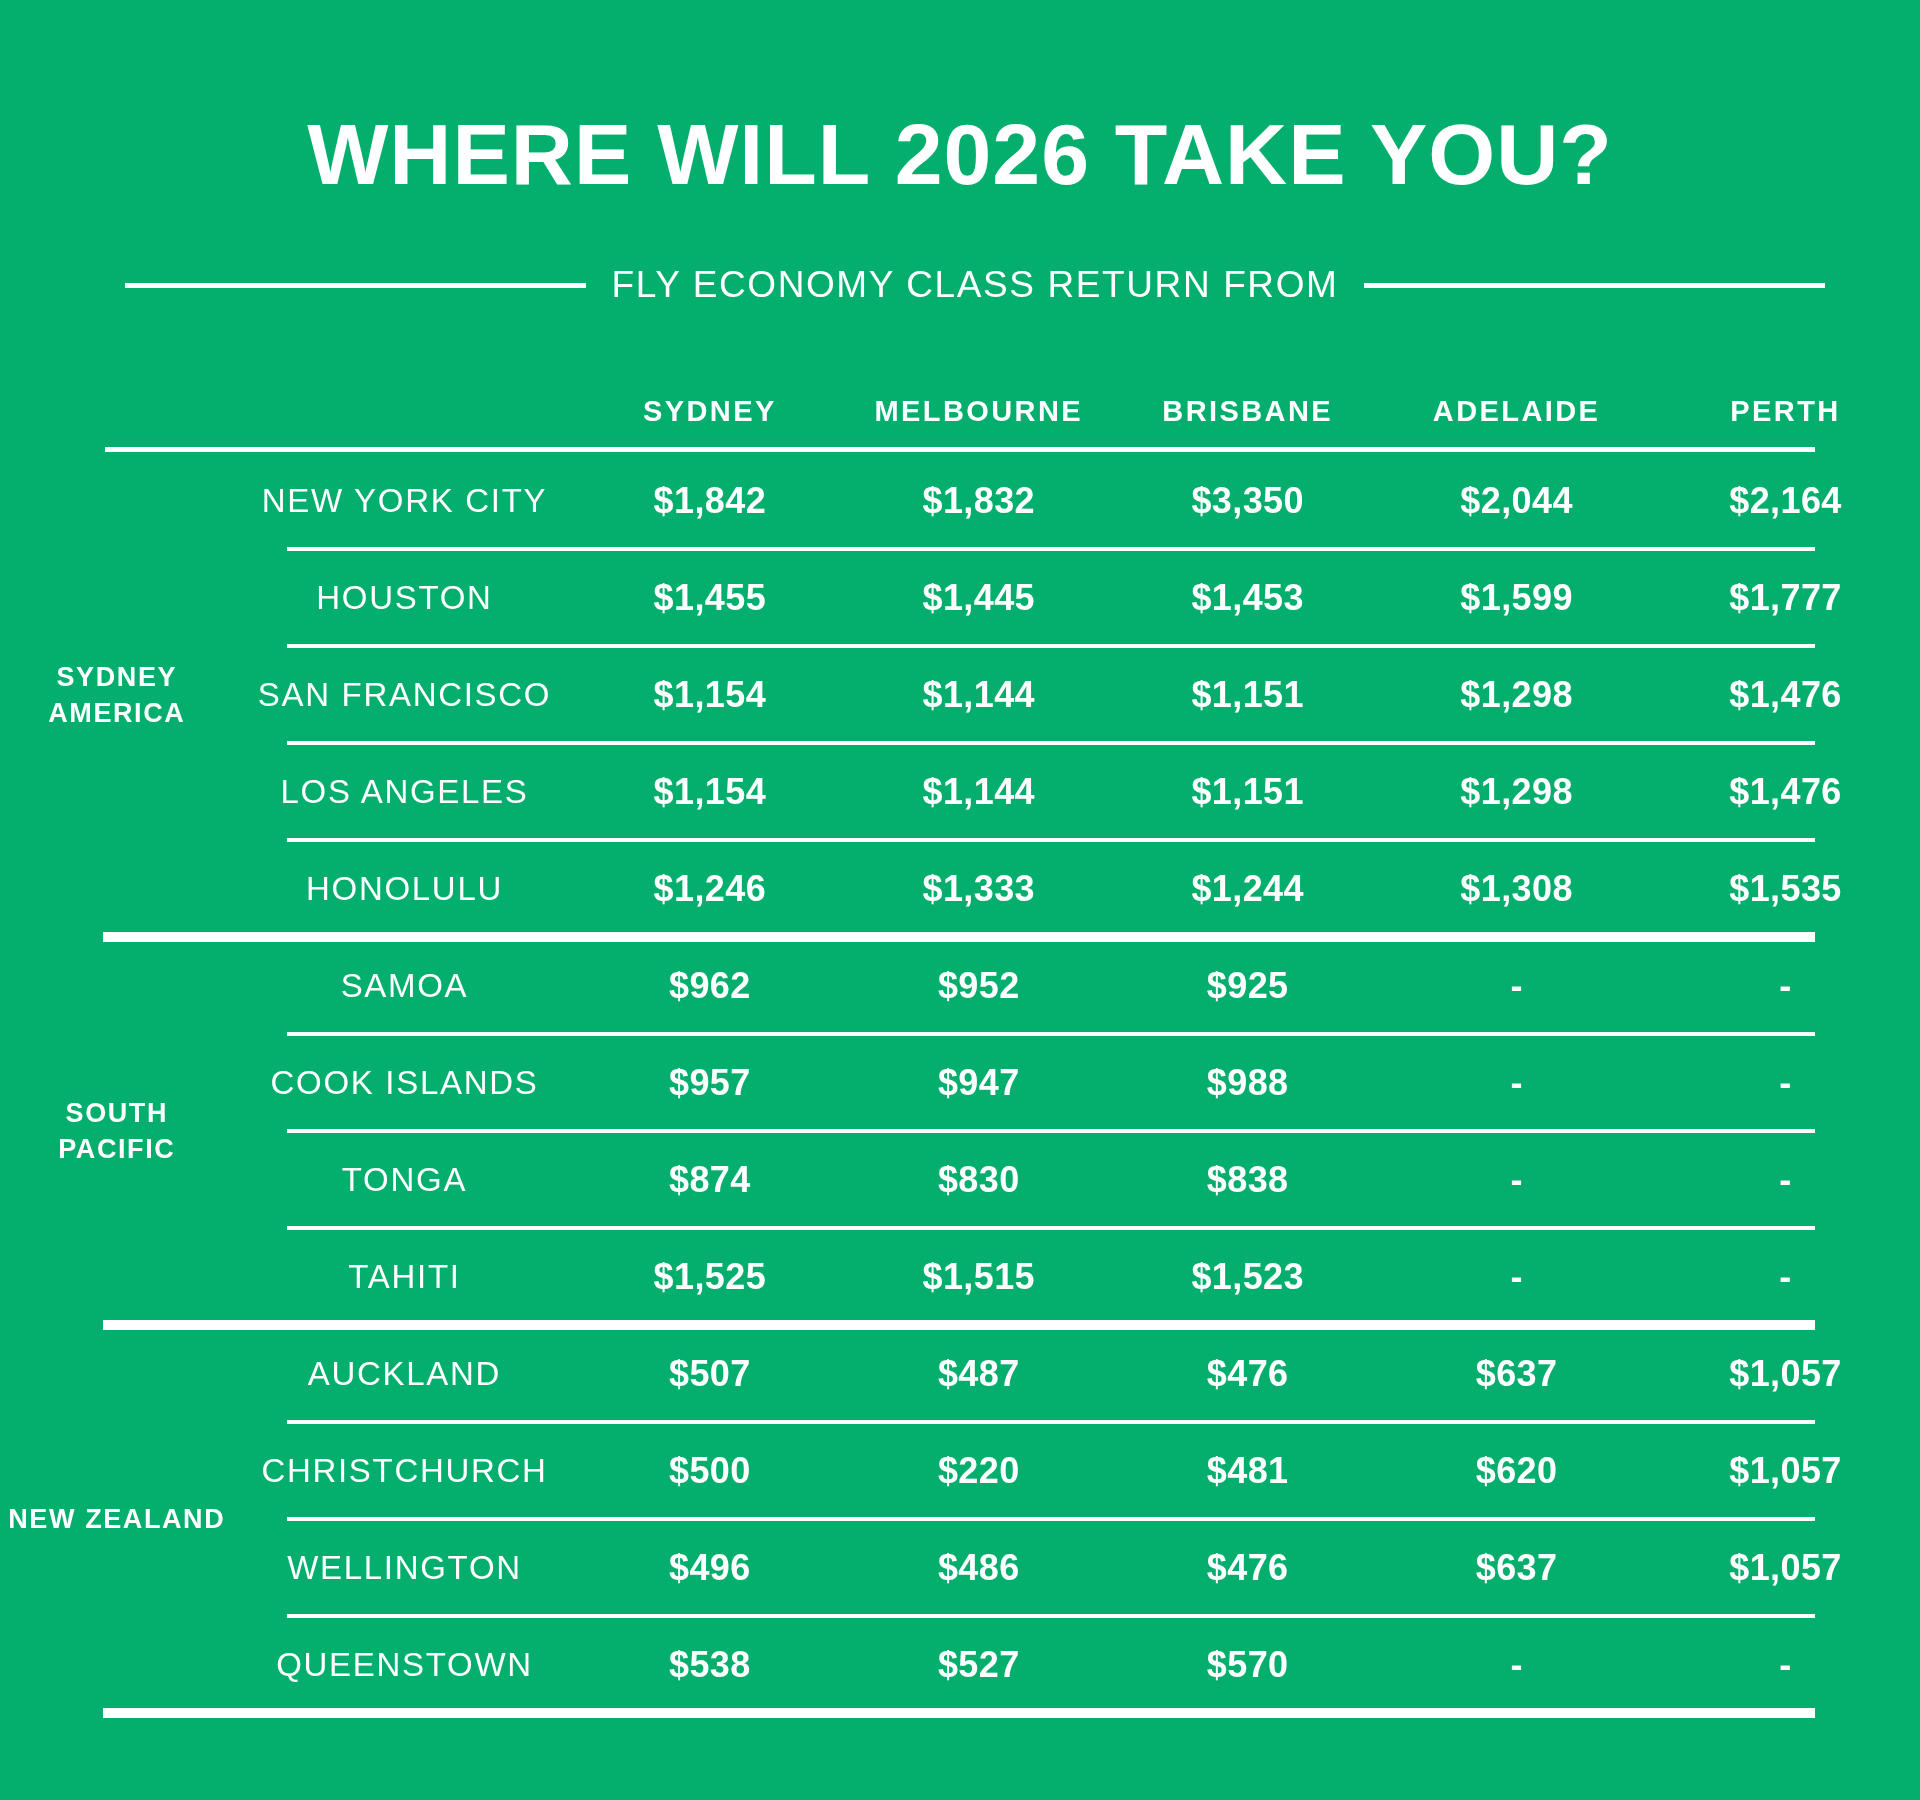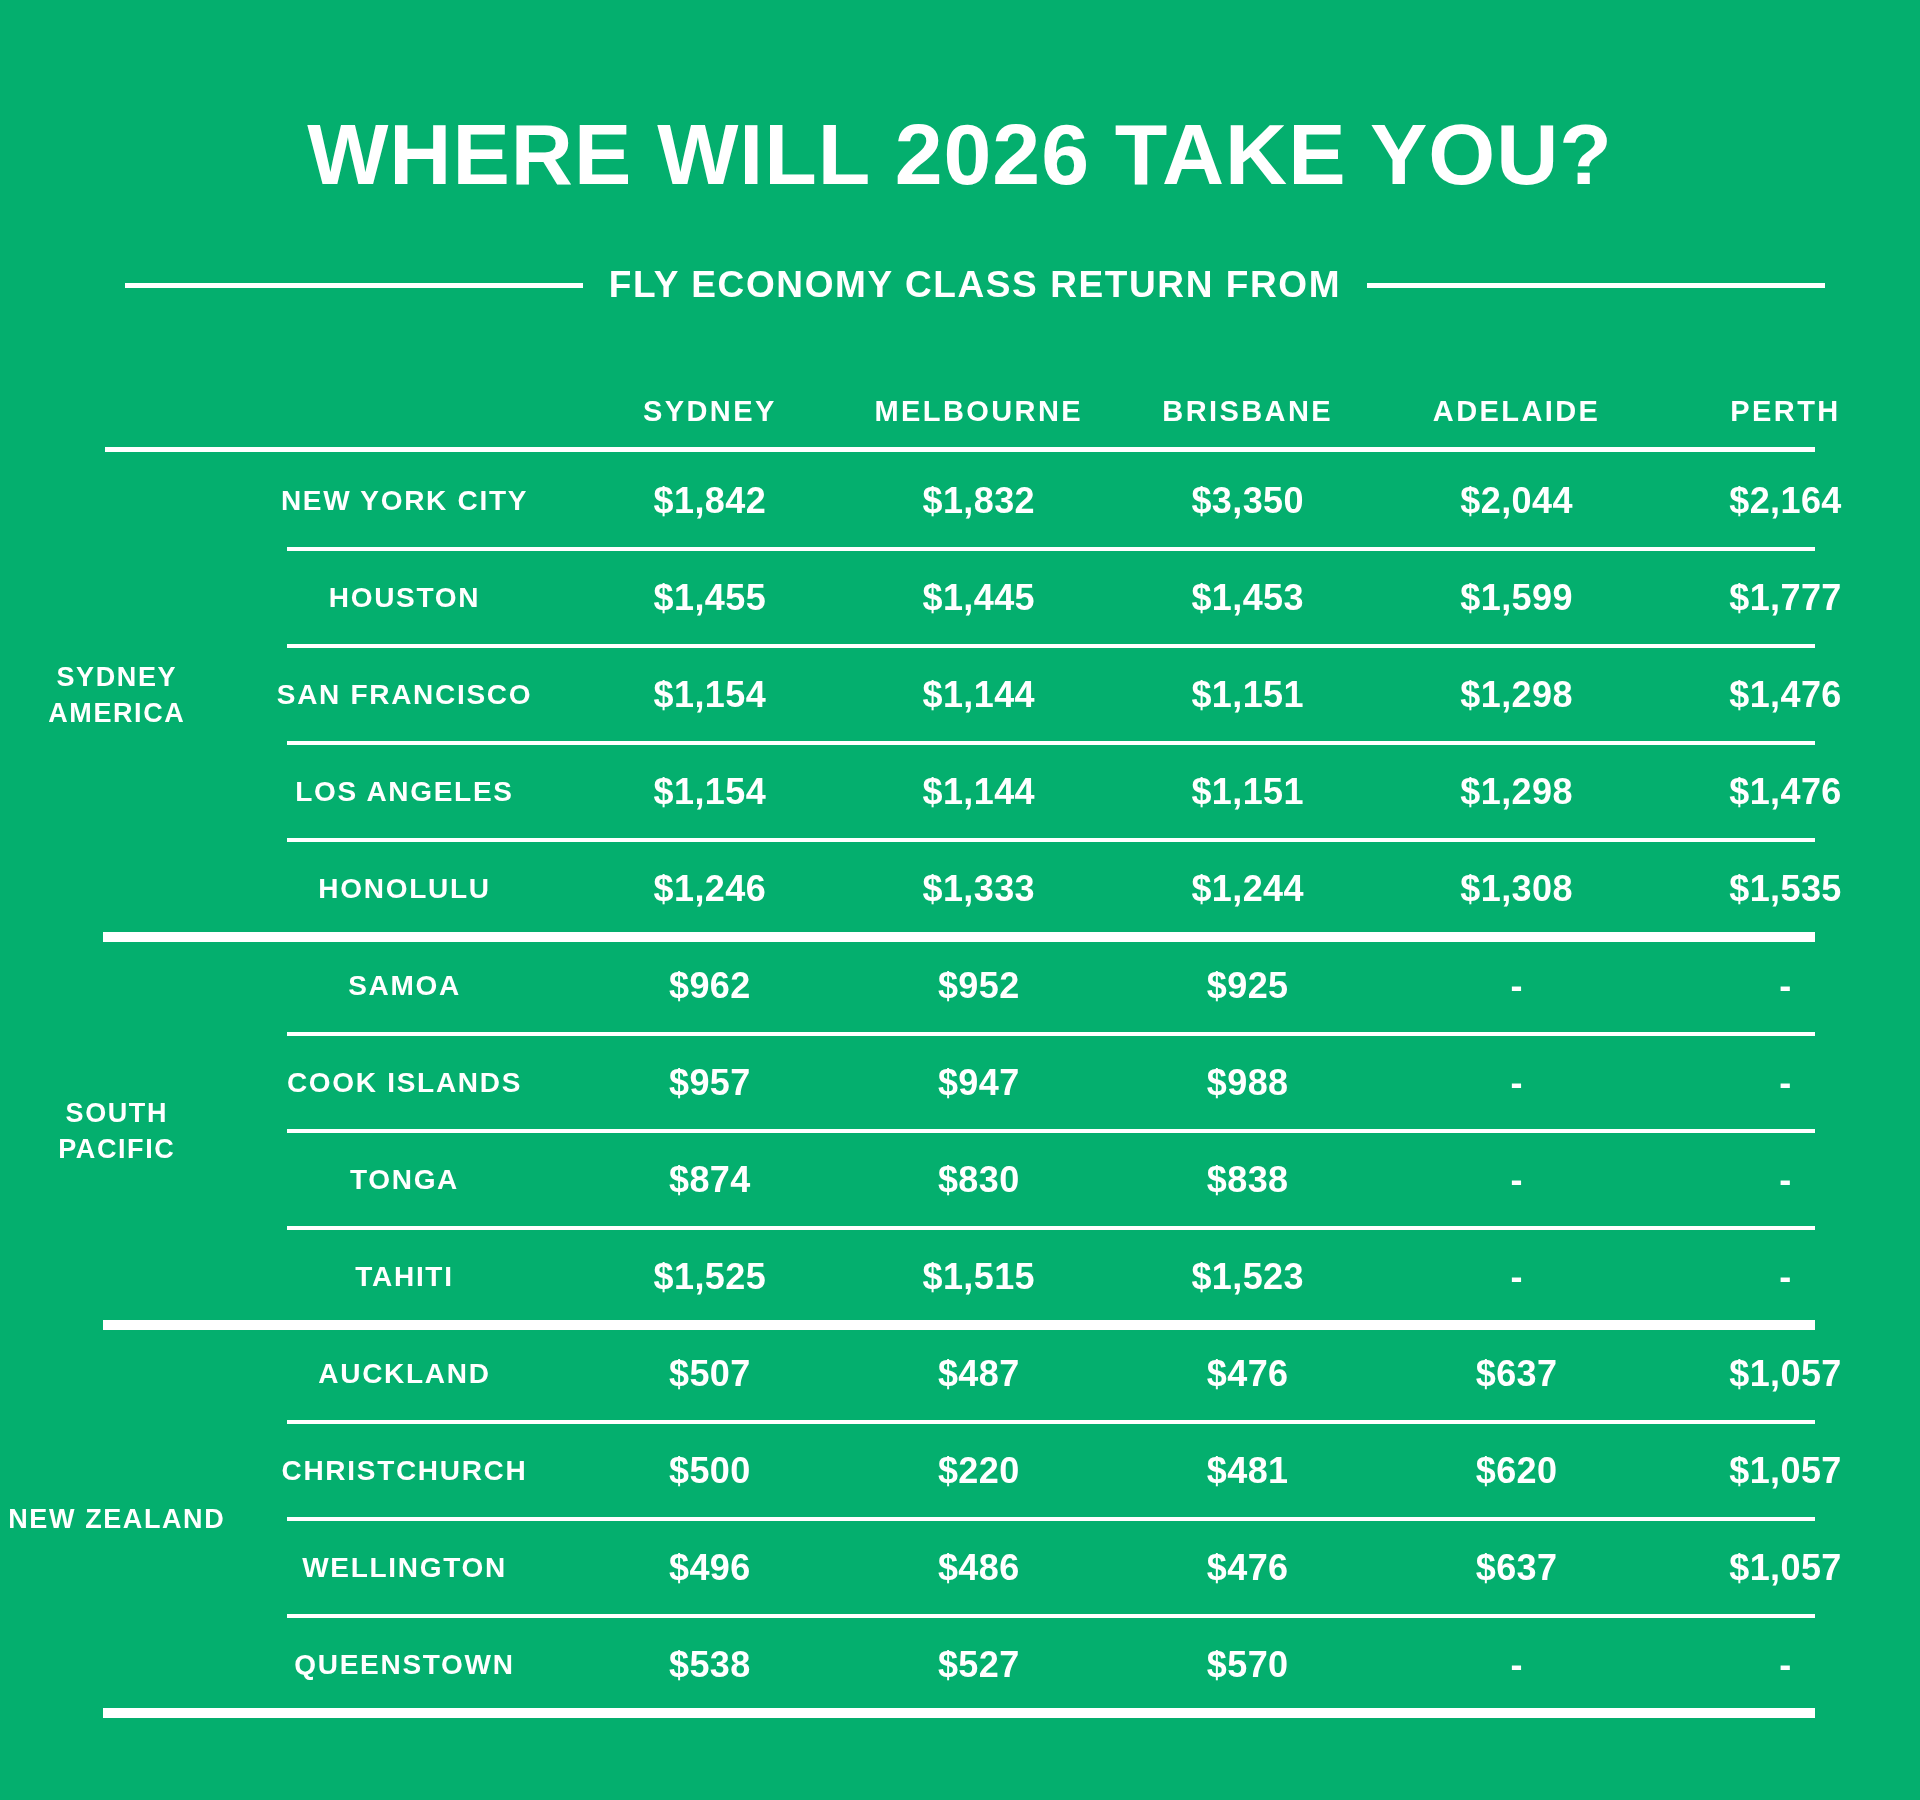--- a/index.html
+++ b/index.html
@@ -50,21 +50,21 @@
   }
   .sub-rule {
     flex: 1 1 auto;
     height: 5px;
     background: #ffffff;
   }
   .subtitle {
     flex: 0 0 auto;
     font-size: 37px;
     line-height: 40px;
-    font-weight: bold;
+    font-weight: normal;
     letter-spacing: 1.6px;
     white-space: nowrap;
   }
 
   
   .table-wrap {
     position: absolute;
     top: 380px;
     left: 0;
     width: 1920px;
@@ -103,22 +103,22 @@
   td.region {
     font-size: 27px;
     font-weight: bold;
     letter-spacing: 1.6px;
     line-height: 36px;
     text-align: center;
     padding-right: 8px;
   }
 
   td.dest {
-    font-size: 28px;
-    font-weight: bold;
+    font-size: 33px;
+    font-weight: normal;
     letter-spacing: 1.7px;
     white-space: nowrap;
   }
 
   td.price {
     font-size: 36px;
     font-weight: bold;
     letter-spacing: 0.4px;
     white-space: nowrap;
   }

